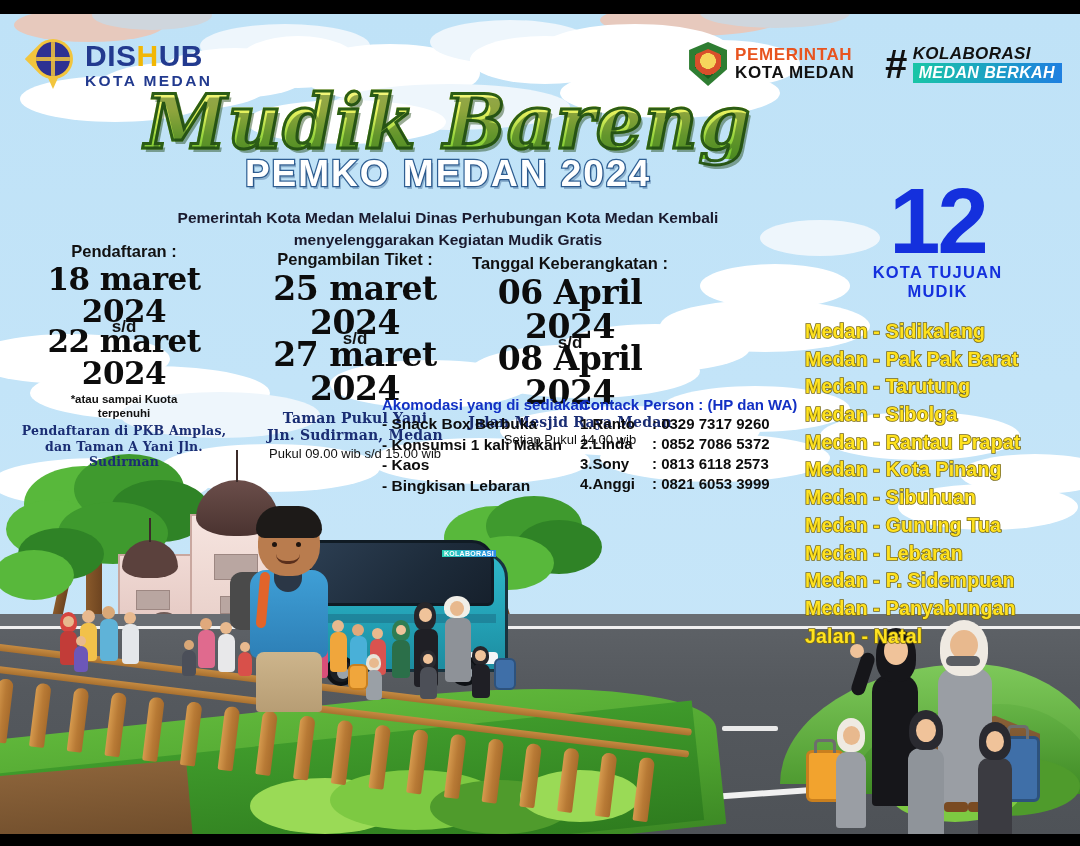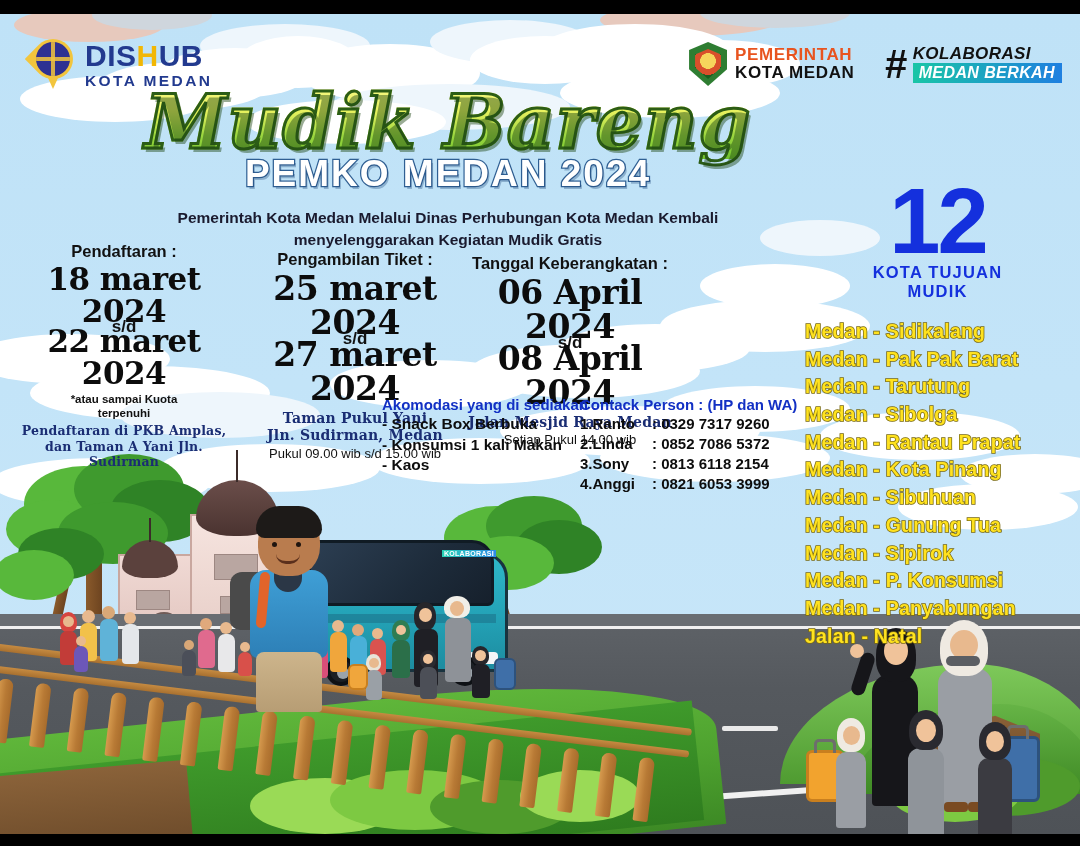--- a/index.html
+++ b/index.html
@@ -667,35 +667,36 @@
         <div class="small-hours">Setiap Pukul 14.00 wib</div>
       </div>
     </div>
 
     <div class="infoblocks">
       <div class="akom">
         <div class="akom-h">Akomodasi yang di sediakan :</div>
         <div class="akom-i">- Snack Box Berbuka</div>
         <div class="akom-i">- Konsumsi 1 kali Makan</div>
         <div class="akom-i">- Kaos</div>
+        <div class="akom-i">- Bingkisan Lebaran</div>
       </div>
 
       <div class="contact">
         <div class="contact-h">Contack Person : (HP dan WA)</div>
         <div class="crow">
           <span class="cname">1.Ranto</span>
           <span class="cnum">: 0329 7317 9260</span>
         </div>
         <div class="crow">
           <span class="cname">2.Linda</span>
           <span class="cnum">: 0852 7086 5372</span>
         </div>
         <div class="crow">
           <span class="cname">3.Sony</span>
-          <span class="cnum">: 0813 6118 2154</span>
+          <span class="cnum">: 0813 6118 2573</span>
         </div>
         <div class="crow">
           <span class="cname">4.Anggi</span>
           <span class="cnum">: 0821 6053 3999</span>
         </div>
       </div>
     </div>
 
     <div class="right-panel">
       <div class="twelve">12</div>
@@ -705,22 +706,22 @@
       </div>
       <div class="citylist">
         <div class="city">Medan - Sidikalang</div>
         <div class="city">Medan - Pak Pak Barat</div>
         <div class="city">Medan - Tarutung</div>
         <div class="city">Medan - Sibolga</div>
         <div class="city">Medan - Rantau Prapat</div>
         <div class="city">Medan - Kota Pinang</div>
         <div class="city">Medan - Sibuhuan</div>
         <div class="city">Medan - Gunung Tua</div>
-        <div class="city">Medan - Sipirok</div>
-        <div class="city">Medan - P. Konsumsi</div>
+        <div class="city">Medan - Lebaran</div>
+        <div class="city">Medan - P. Sidempuan</div>
         <div class="city">Medan - Panyabungan</div>
         <div class="city">Jalan - Natal</div>
       </div>
     </div>
 
   </div>
 
   <div class="bar-bot"></div>
 </div>
 

